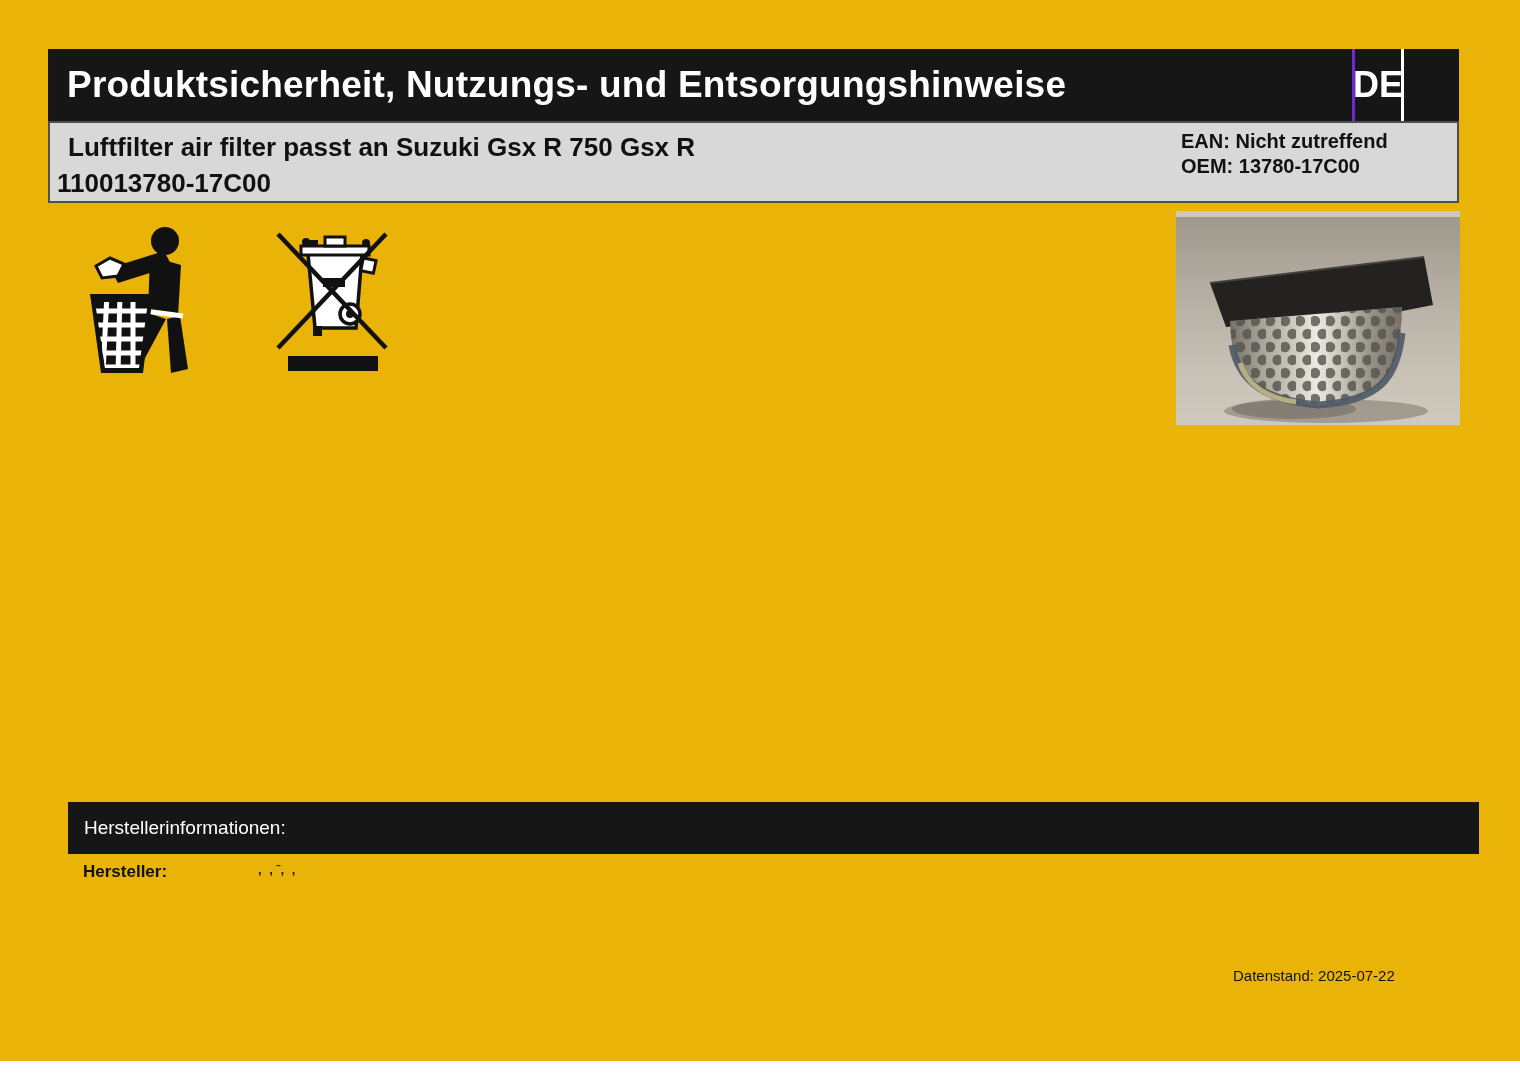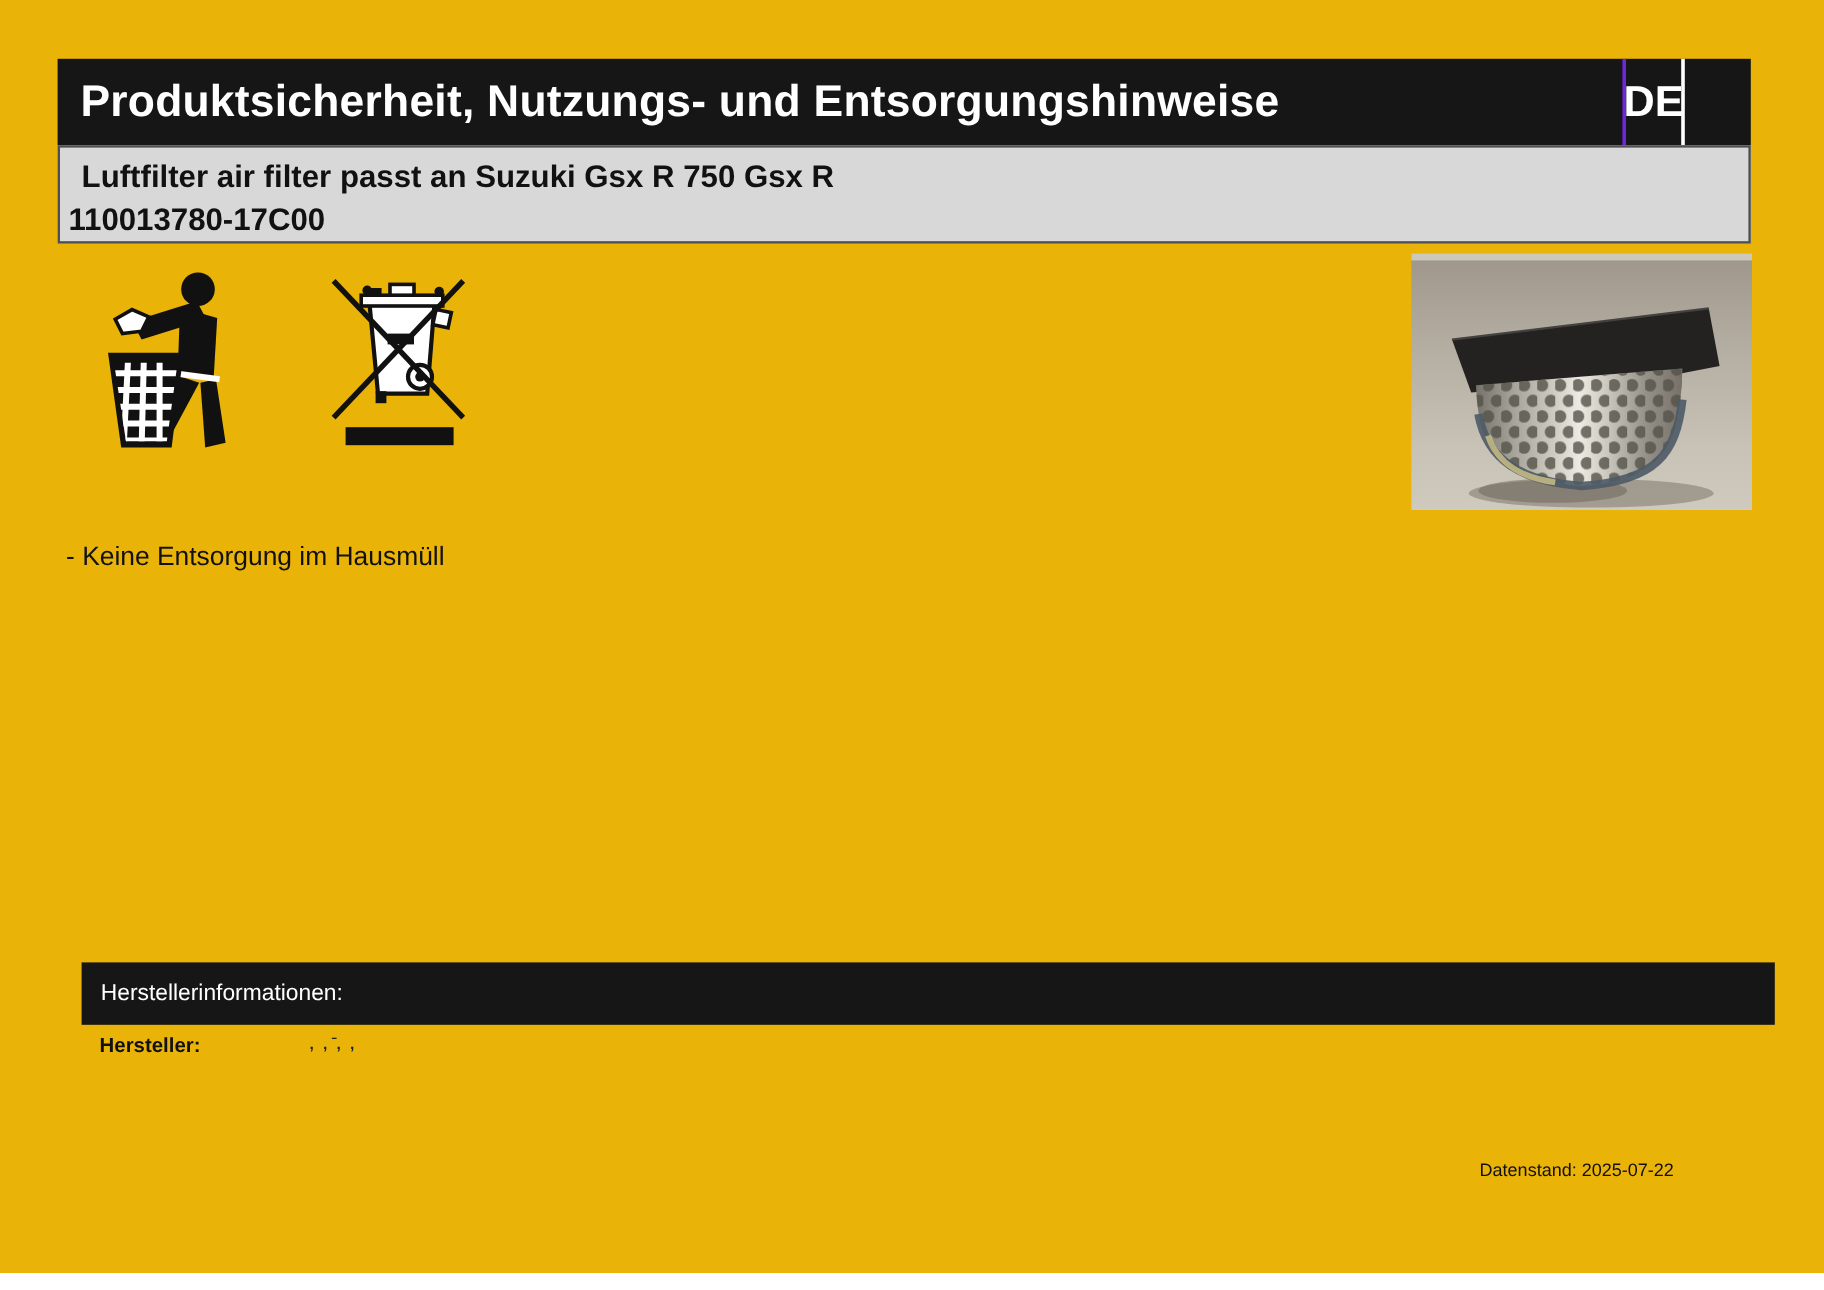--- a/index.html
+++ b/index.html
@@ -105,20 +105,24 @@
 <div class="page">
 
   <header class="title-bar">
     <div class="page-title">Produktsicherheit, Nutzungs- und Entsorgungshinweise</div>
     <div class="de-cell">DE</div>
   </header>
 
   <section class="subheader">
     <div class="product-title-line1">Luftfilter air filter passt an Suzuki Gsx R 750 Gsx R</div>
     <div class="product-title-line2">110013780-17C00</div>
+    <div class="ean-block">
+      <div>EAN: Nicht zutreffend</div>
+      <div>OEM: 13780-17C00</div>
+    </div>
   </section>
 
   <span class="tidyman">
     <svg width="115" height="148" viewBox="0 0 115 148" xmlns="http://www.w3.org/2000/svg">
       <g fill="#111111">
         <circle cx="75" cy="15" r="14"></circle>
         <polygon points="20,42 74,25 82,40 28,57"></polygon>
         <polygon points="60,30 91,39 88,90 58,87"></polygon>
         <polygon points="58,87 76,93 48,145 33,137"></polygon>
         <polygon points="77,93 90,90 98,143 81,147"></polygon>
@@ -192,21 +196,20 @@
       <ellipse cx="118" cy="198" rx="62" ry="10" fill="#6a6257" opacity="0.5"></ellipse>
       <polygon points="34,72 248,46 257,94 216,102 50,116" fill="#232220"></polygon>
       <polyline points="34,72 248,46" fill="none" stroke="#44423e" stroke-width="2"></polyline>
       <path d="M54,110 L226,96 C224,152 216,189 142,194 C66,188 56,156 54,110 Z" fill="url(#metal)"></path>
       <path d="M54,110 L226,96 C224,152 216,189 142,194 C66,188 56,156 54,110 Z" fill="url(#holes)"></path>
       <path d="M56,134 C63,173 92,190 142,194 C204,190 221,167 226,122" stroke="#4d5a66" stroke-width="7" fill="none" opacity="0.9"></path>
       <path d="M64,152 C72,176 92,187 120,191" stroke="#c9bd85" stroke-width="5" fill="none" opacity="0.85"></path>
     </svg>
   </figure>
 
-  <div class="note-2">- Keine Entsorgung im Hausmüll</div>
 
   <section class="mfr-bar">
     <div class="mfr-title">Herstellerinformationen:</div>
   </section>
   <div class="mfr-label">Hersteller:</div>
   <div class="mfr-value">, ,  ̄, ,</div>
 
   <div class="datenstand">Datenstand: 2025-07-22</div>
 
 </div>

